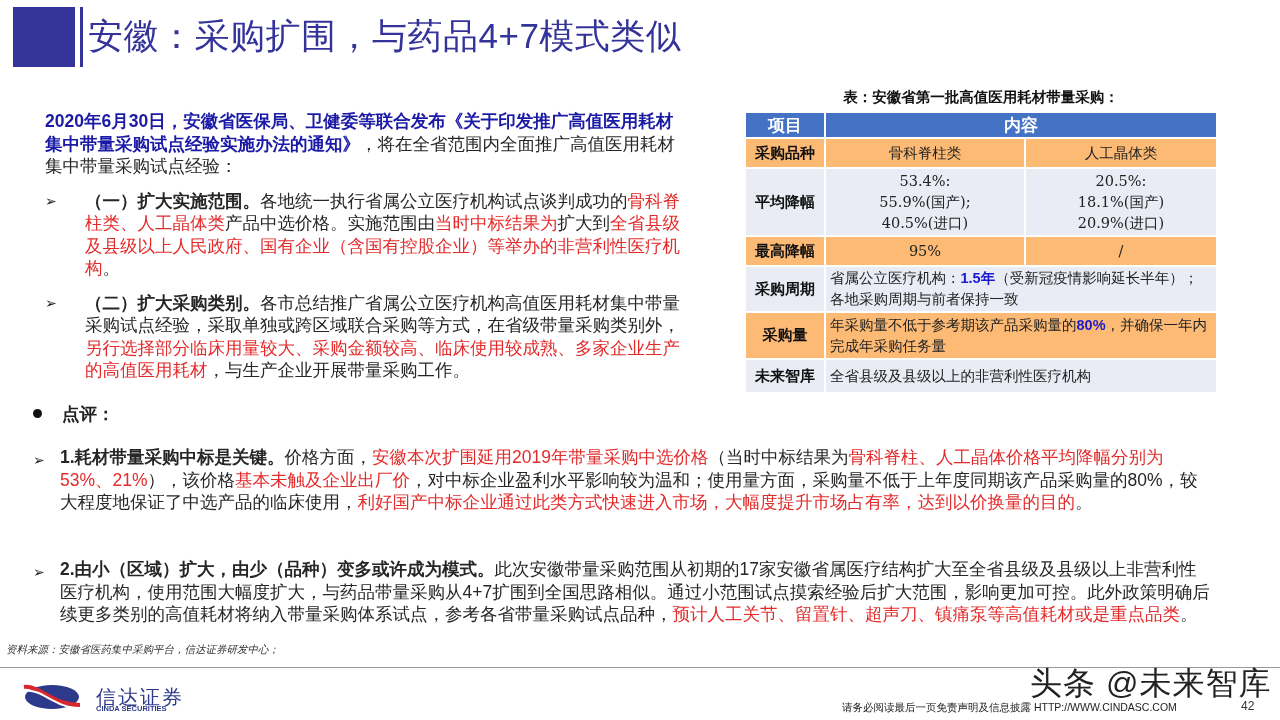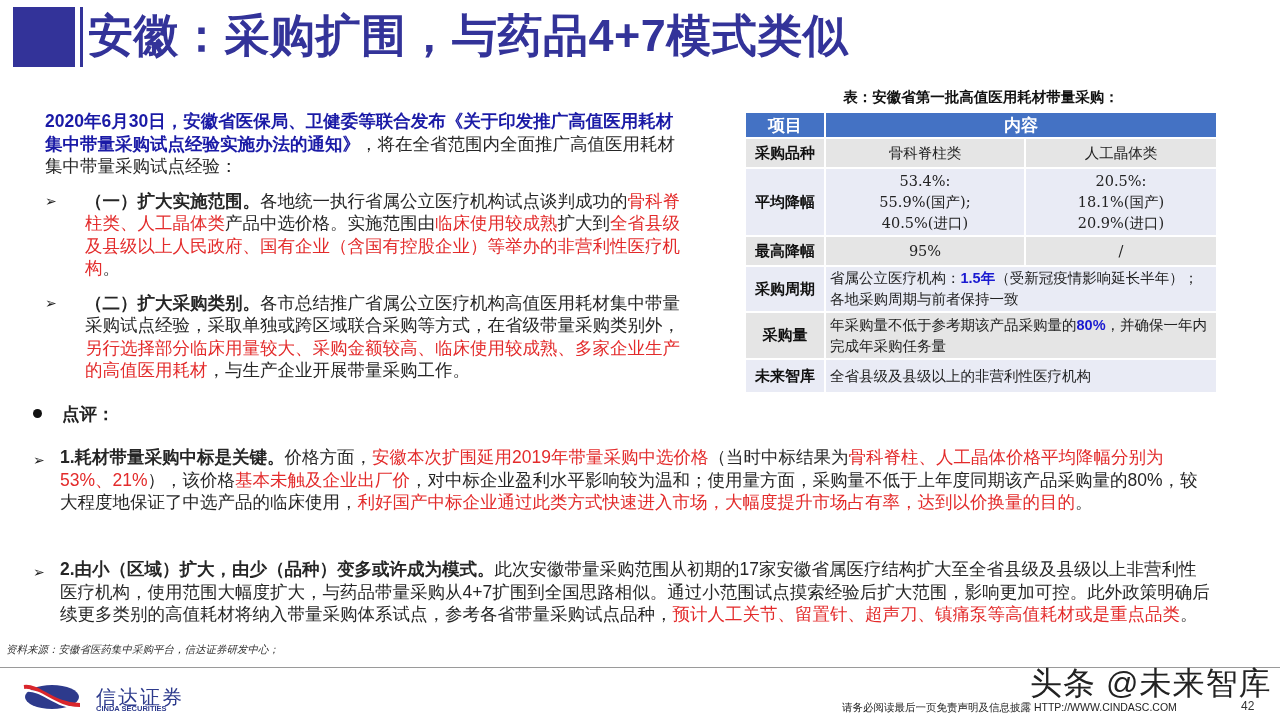--- a/index.html
+++ b/index.html
@@ -1,35 +1,35 @@
 <!DOCTYPE html>
 <html><head>
 <meta charset="utf-8">
 <style>
   html, body { margin:0; padding:0; }
   body { width:1280px; height:720px; position:relative; overflow:hidden; background:#ffffff;
          font-family:"Liberation Sans","DejaVu Sans",sans-serif; color:#1a1a1a; }
   .title-block { position:absolute; left:13px; top:7px; width:62px; height:60px; background:#333399; }
   .title-bar { position:absolute; left:80px; top:7px; width:3px; height:60px; background:#333399; }
-  .title { position:absolute; left:88px; top:8px; font-size:45px; font-weight:bold; color:#333399; letter-spacing:0.5px; line-height:56px; }
+  .title { position:absolute; left:88px; top:8px; font-size:35px; font-weight:normal; color:#333399; letter-spacing:0.5px; line-height:56px; }
 
   .intro { position:absolute; left:33px; top:98px; width:660px; font-size:17.5px; line-height:22.5px; color:#262626; }
   .intro p { margin:12px; }
   .blue-b { color:#1a1aa6; font-weight:bold; }
   .red { color:#e32b2b; }
   .b { font-weight:bold; }
   .bullet-row { position:relative; padding-left:40px; }
   .arrow { position:absolute; left:0; top:0; font-size:14px; color:#222; }
 
   .tbl-caption { position:absolute; left:744px; top:88px; width:474px; text-align:center; font-size:14.5px; font-weight:bold; color:#111; }
   table.t { position:absolute; left:744px; top:111px; width:474px; border-collapse:collapse; font-family:"DejaVu Serif","Liberation Serif",serif; font-size:14.5px; color:#222; }
   table.t td, table.t th { border:2px solid #ffffff; padding:0 4px; }
   table.t th { background:#4472c4; color:#fff; height:24px; font-weight:bold; font-size:17px; }
   table.t td.k { width:70px; text-align:center; font-weight:bold; font-size:15px; color:#111; }
-  .r1 td { background:#e5e5e5; }
+  .r1 td { background:#fdba74; }
   .r2 td { background:#e9ebf5; }
   table.t td.c { text-align:center; }
   table.t td.l { text-align:left; line-height:21px; }
   .hl { color:#1a1ad1; font-weight:bold; font-family:"Liberation Sans",sans-serif; }
 
   .comment { position:absolute; left:33px; top:402px; font-size:17.5px; font-weight:bold; color:#222; }
   .comment .dot { display:inline-block; width:9px; height:9px; border-radius:50%; background:#111; margin-right:20px; vertical-align:middle; position:relative; top:-2px; }
   .para { position:absolute; left:33px; width:1180px; font-size:17.5px; line-height:22.5px; color:#262626; }
   .para .txt { padding-left:27px; display:block; }
   .para .arrow { top:3px; }
@@ -47,21 +47,21 @@
 <body>
 
 <div class="title-block"></div>
 <div class="title-bar"></div>
 <div class="title">安徽：采购扩围，与药品4+7模式类似</div>
 
 <div class="intro">
   <p><span class="blue-b">2020年6月30日，安徽省医保局、卫健委等联合发布《关于印发推广高值医用耗材集中带量采购试点经验实施办法的通知》</span><span>，将在全省范围内全面推广高值医用耗材集中带量采购试点经验：</span></p>
   <p class="bullet-row">
     <span class="arrow">➢</span>
-    <span class="b">（一）扩大实施范围。</span><span>各地统一执行省属公立医疗机构试点谈判成功的</span><span class="red">骨科脊柱类、人工晶体类</span><span>产品中选价格。实施范围由</span><span class="red">临床使用较成熟</span><span>扩大到</span><span class="red">全省县级及县级以上人民政府、国有企业（含国有控股企业）等举办的非营利性医疗机构</span><span>。</span>
+    <span class="b">（一）扩大实施范围。</span><span>各地统一执行省属公立医疗机构试点谈判成功的</span><span class="red">骨科脊柱类、人工晶体类</span><span>产品中选价格。实施范围由</span><span class="red">当时中标结果为</span><span>扩大到</span><span class="red">全省县级及县级以上人民政府、国有企业（含国有控股企业）等举办的非营利性医疗机构</span><span>。</span>
   </p>
   <p class="bullet-row">
     <span class="arrow">➢</span>
     <span class="b">（二）扩大采购类别。</span><span>各市总结推广省属公立医疗机构高值医用耗材集中带量采购试点经验，采取单独或跨区域联合采购等方式，在省级带量采购类别外，</span><span class="red">另行选择部分临床用量较大、采购金额较高、临床使用较成熟、多家企业生产的高值医用耗材</span><span>，与生产企业开展带量采购工作。</span>
   </p>
 </div>
 
 <div class="tbl-caption">表：安徽省第一批高值医用耗材带量采购：</div>
 <table class="t">
   <tbody>

